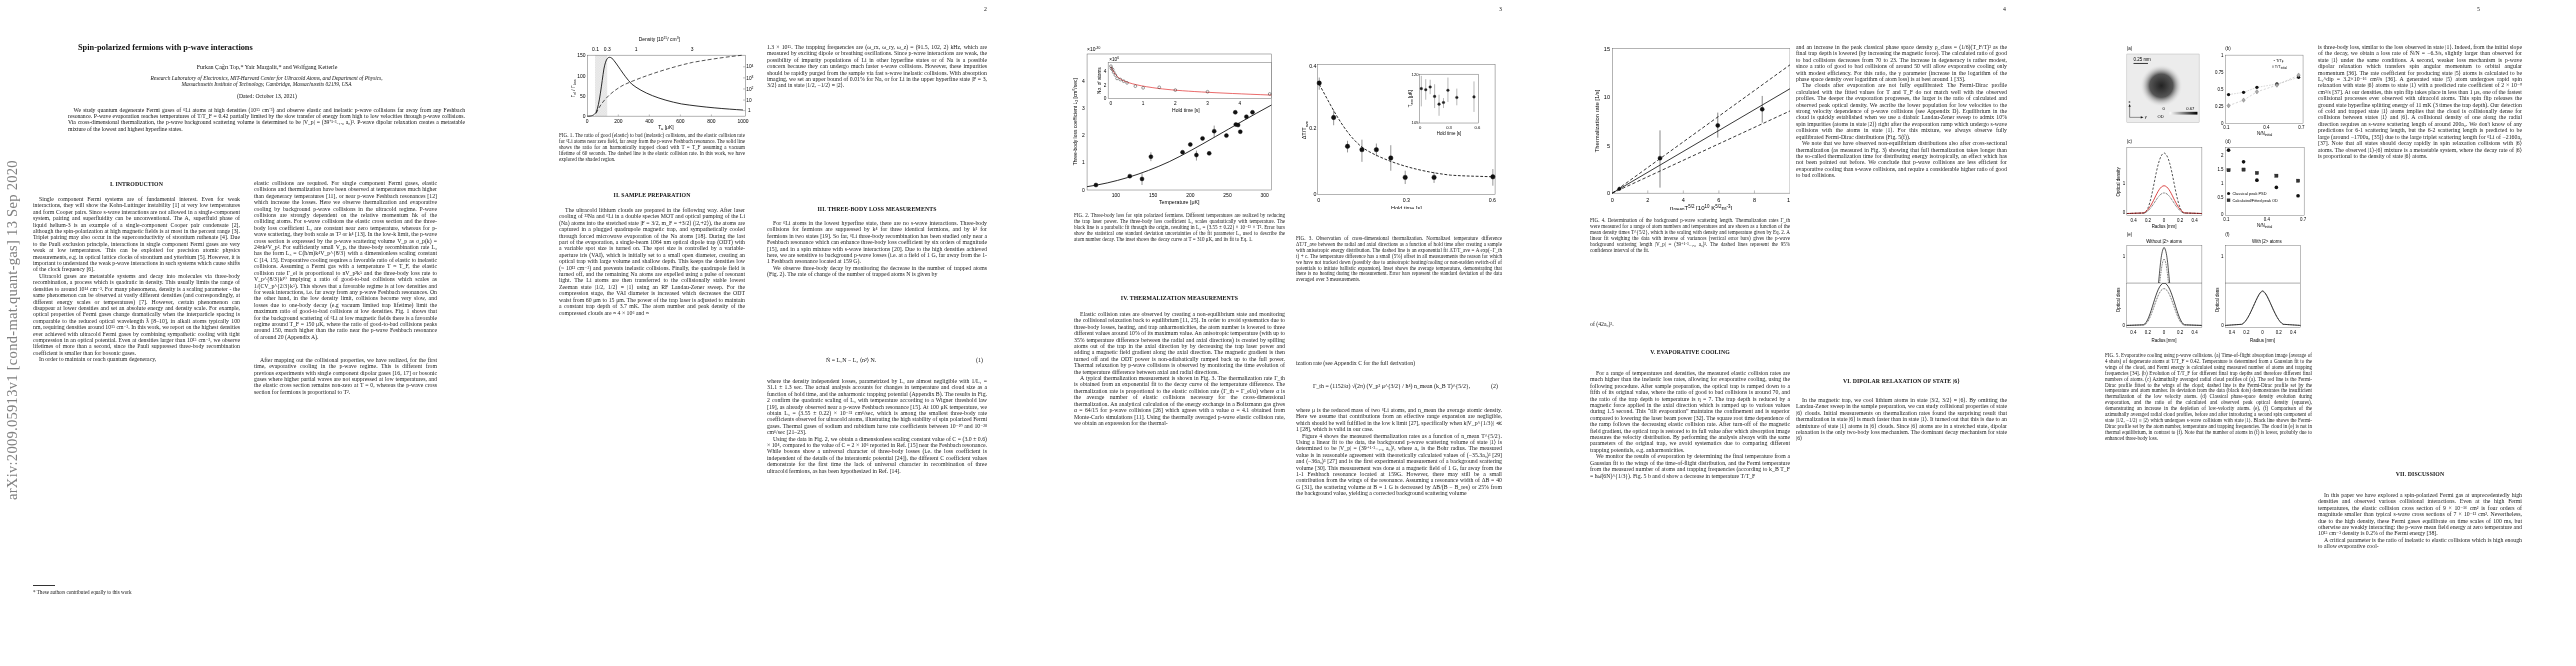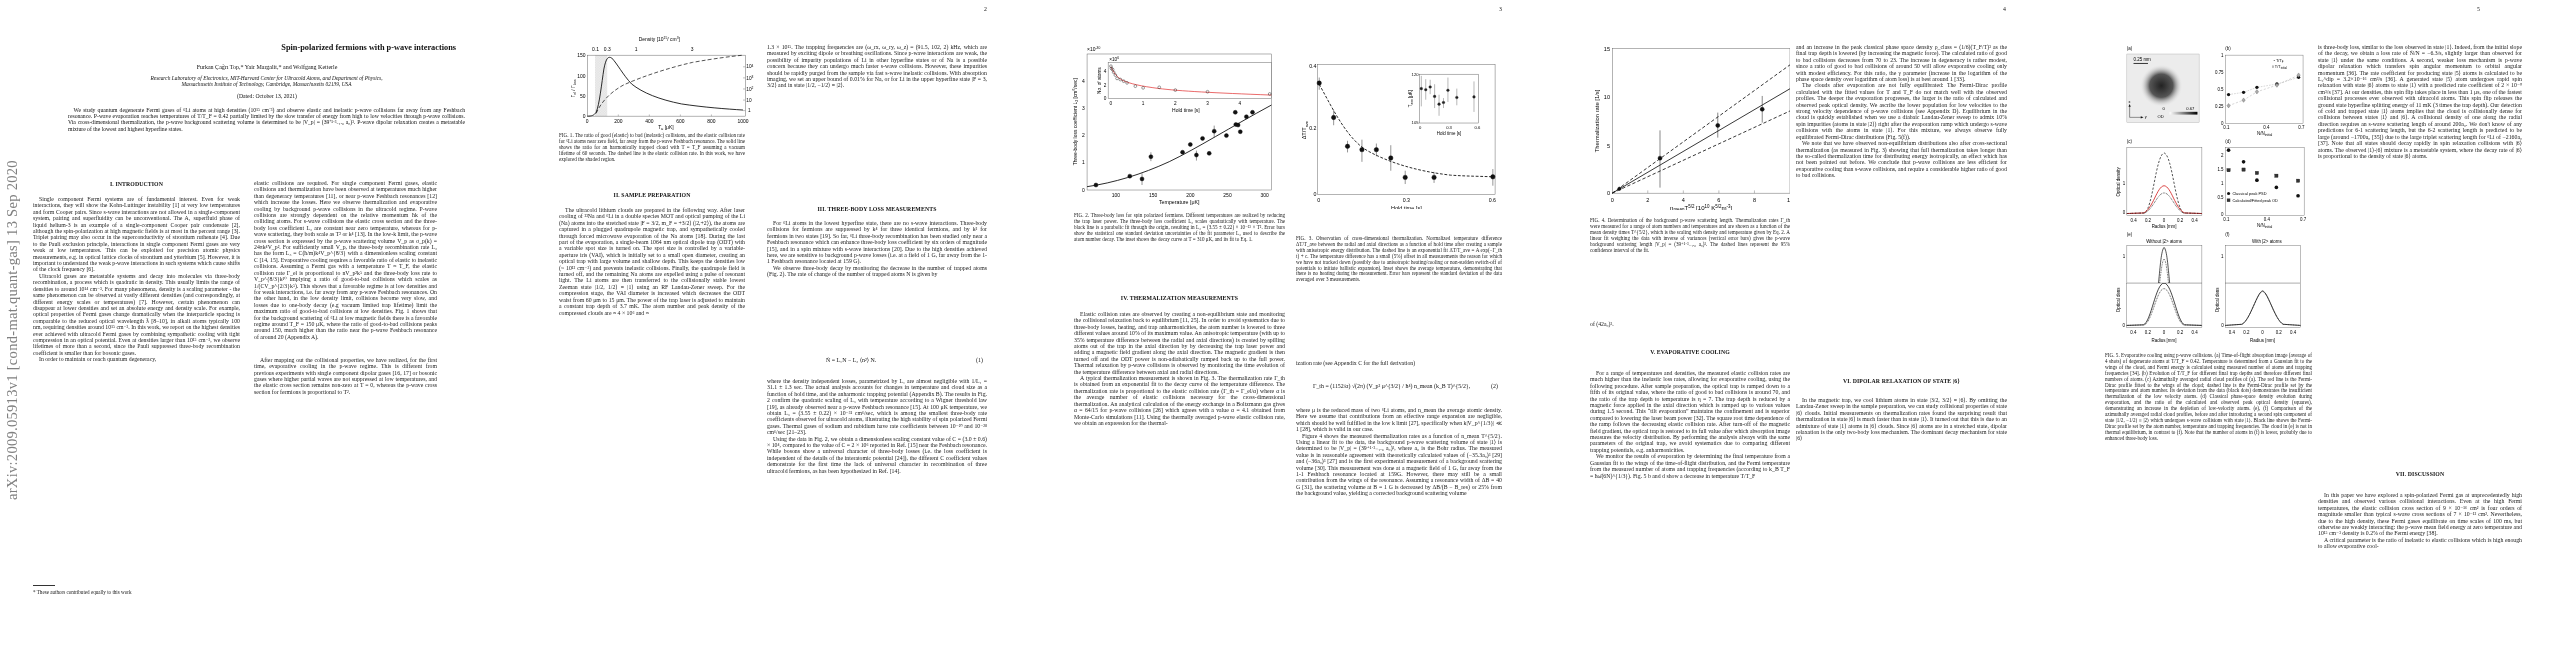--- a/index.html
+++ b/index.html
@@ -5,21 +5,21 @@
   html,body{margin:0;padding:0;background:#fff;}
   body{width:2576px;height:667px;position:relative;overflow:hidden;font-family:"DejaVu Serif","Liberation Serif",serif;color:#111;}
   .page{position:absolute;top:0;height:667px;width:515px;background:#fff;}
   .abs{position:absolute;}
   .txt{font-family:"Liberation Serif","DejaVu Serif",serif;font-size:5.8px;line-height:6.4px;text-align:justify;color:#1a1a1a;}
   .txt p{margin:0;text-indent:6.1px;}
   .txt p.noind{text-indent:0;}
   .cap{font-family:"Liberation Serif","DejaVu Serif",serif;font-size:5.1px;line-height:5.9px;text-align:justify;color:#1a1a1a;}
   .sec{font-family:"Liberation Serif","DejaVu Serif",serif;font-weight:bold;font-size:5.8px;text-align:center;letter-spacing:0.1px;}
   .pnum{font-family:"Liberation Serif",serif;font-size:5.8px;}
-  .title{font-family:"Liberation Serif","DejaVu Serif",serif;font-size:8.3px;font-weight:bold;text-align:right;}
+  .title{font-family:"Liberation Serif","DejaVu Serif",serif;font-size:8.3px;font-weight:bold;text-align:left;}
   .authors{font-family:"Liberation Serif",serif;font-size:6px;text-align:center;}
   .affil{font-family:"Liberation Serif",serif;font-style:italic;font-size:5.4px;text-align:center;line-height:6.3px;}
   .dated{font-family:"Liberation Serif",serif;font-size:5.7px;text-align:center;}
   .abstract{font-family:"Liberation Serif",serif;font-size:5.7px;line-height:6.2px;text-align:justify;}
   .arxiv{position:absolute;left:4.4px;top:167px;width:22px;height:333px;}
   .arxiv span{position:absolute;left:0;top:0;transform-origin:0 0;transform:rotate(-90deg) translate(-333px,0);width:333px;white-space:nowrap;font-family:"Liberation Serif","DejaVu Serif",serif;font-size:14.5px;color:#808080;letter-spacing:0.3px;}
   .fnline{position:absolute;height:0;border-top:0.6px solid #333;width:22px;}
   svg text{font-family:"Liberation Sans","DejaVu Sans",sans-serif;}
   .eq{font-family:"Liberation Serif",serif;font-size:5.9px;}
 </style>

